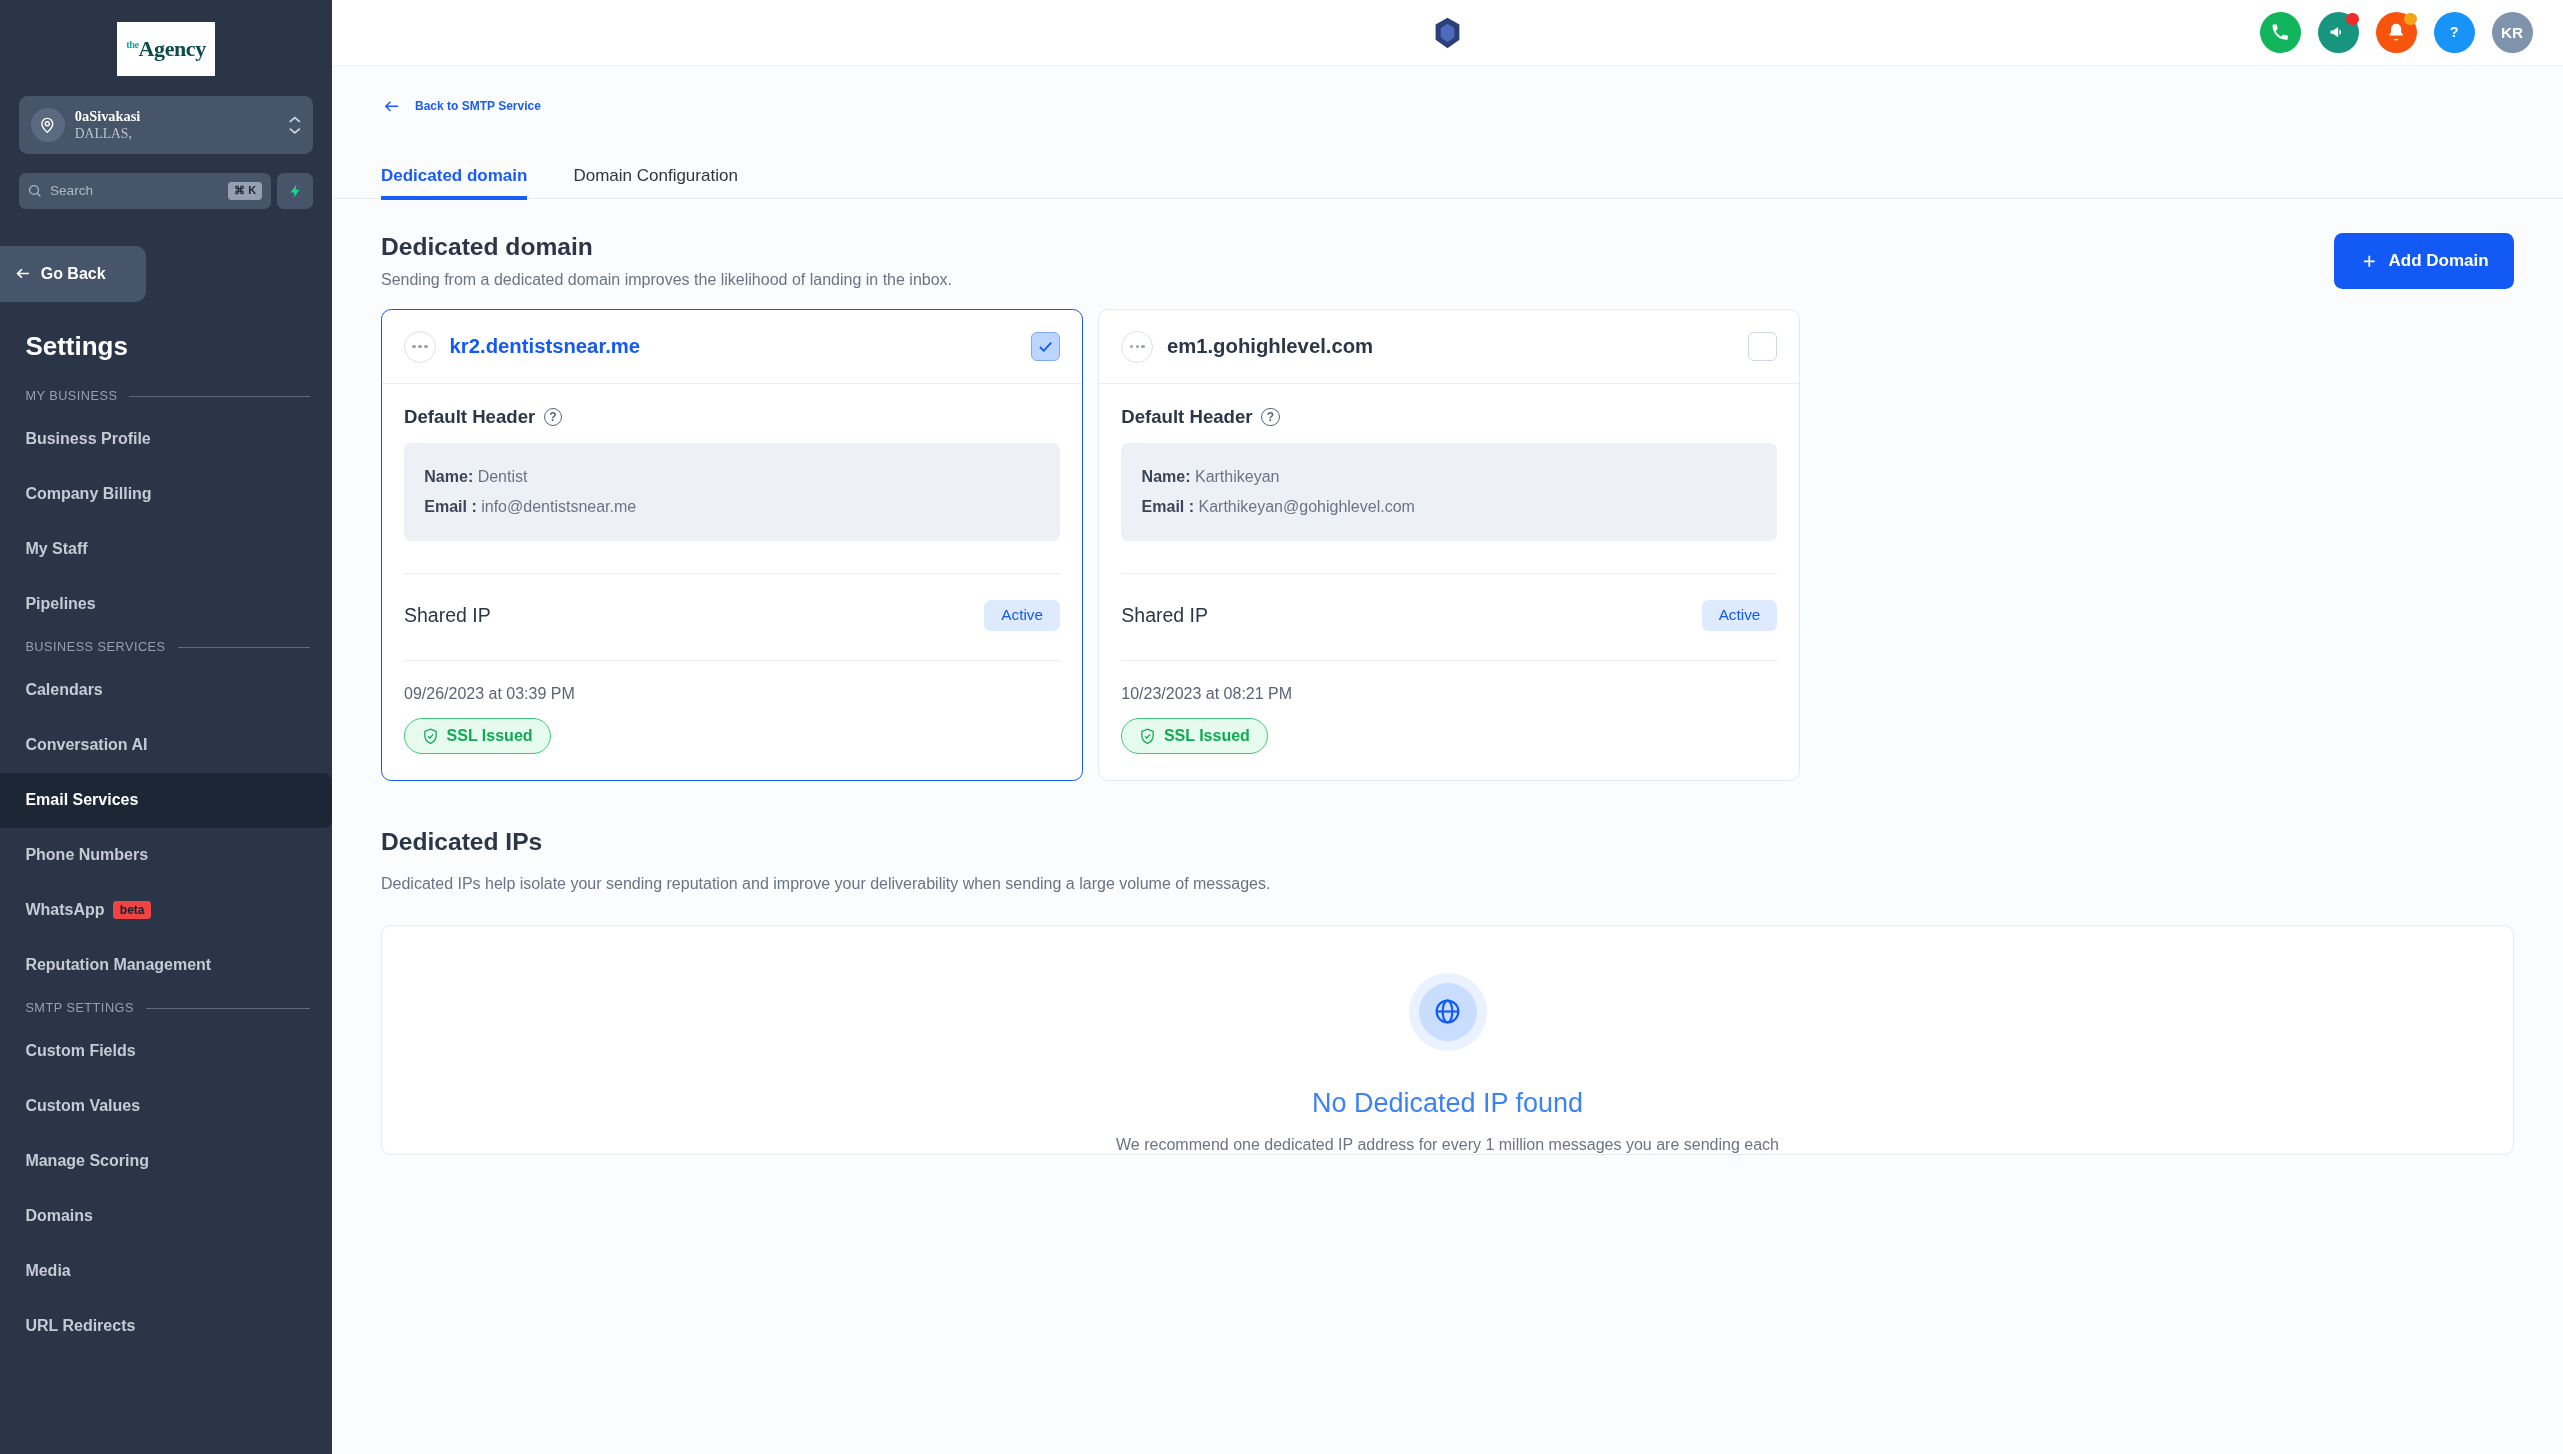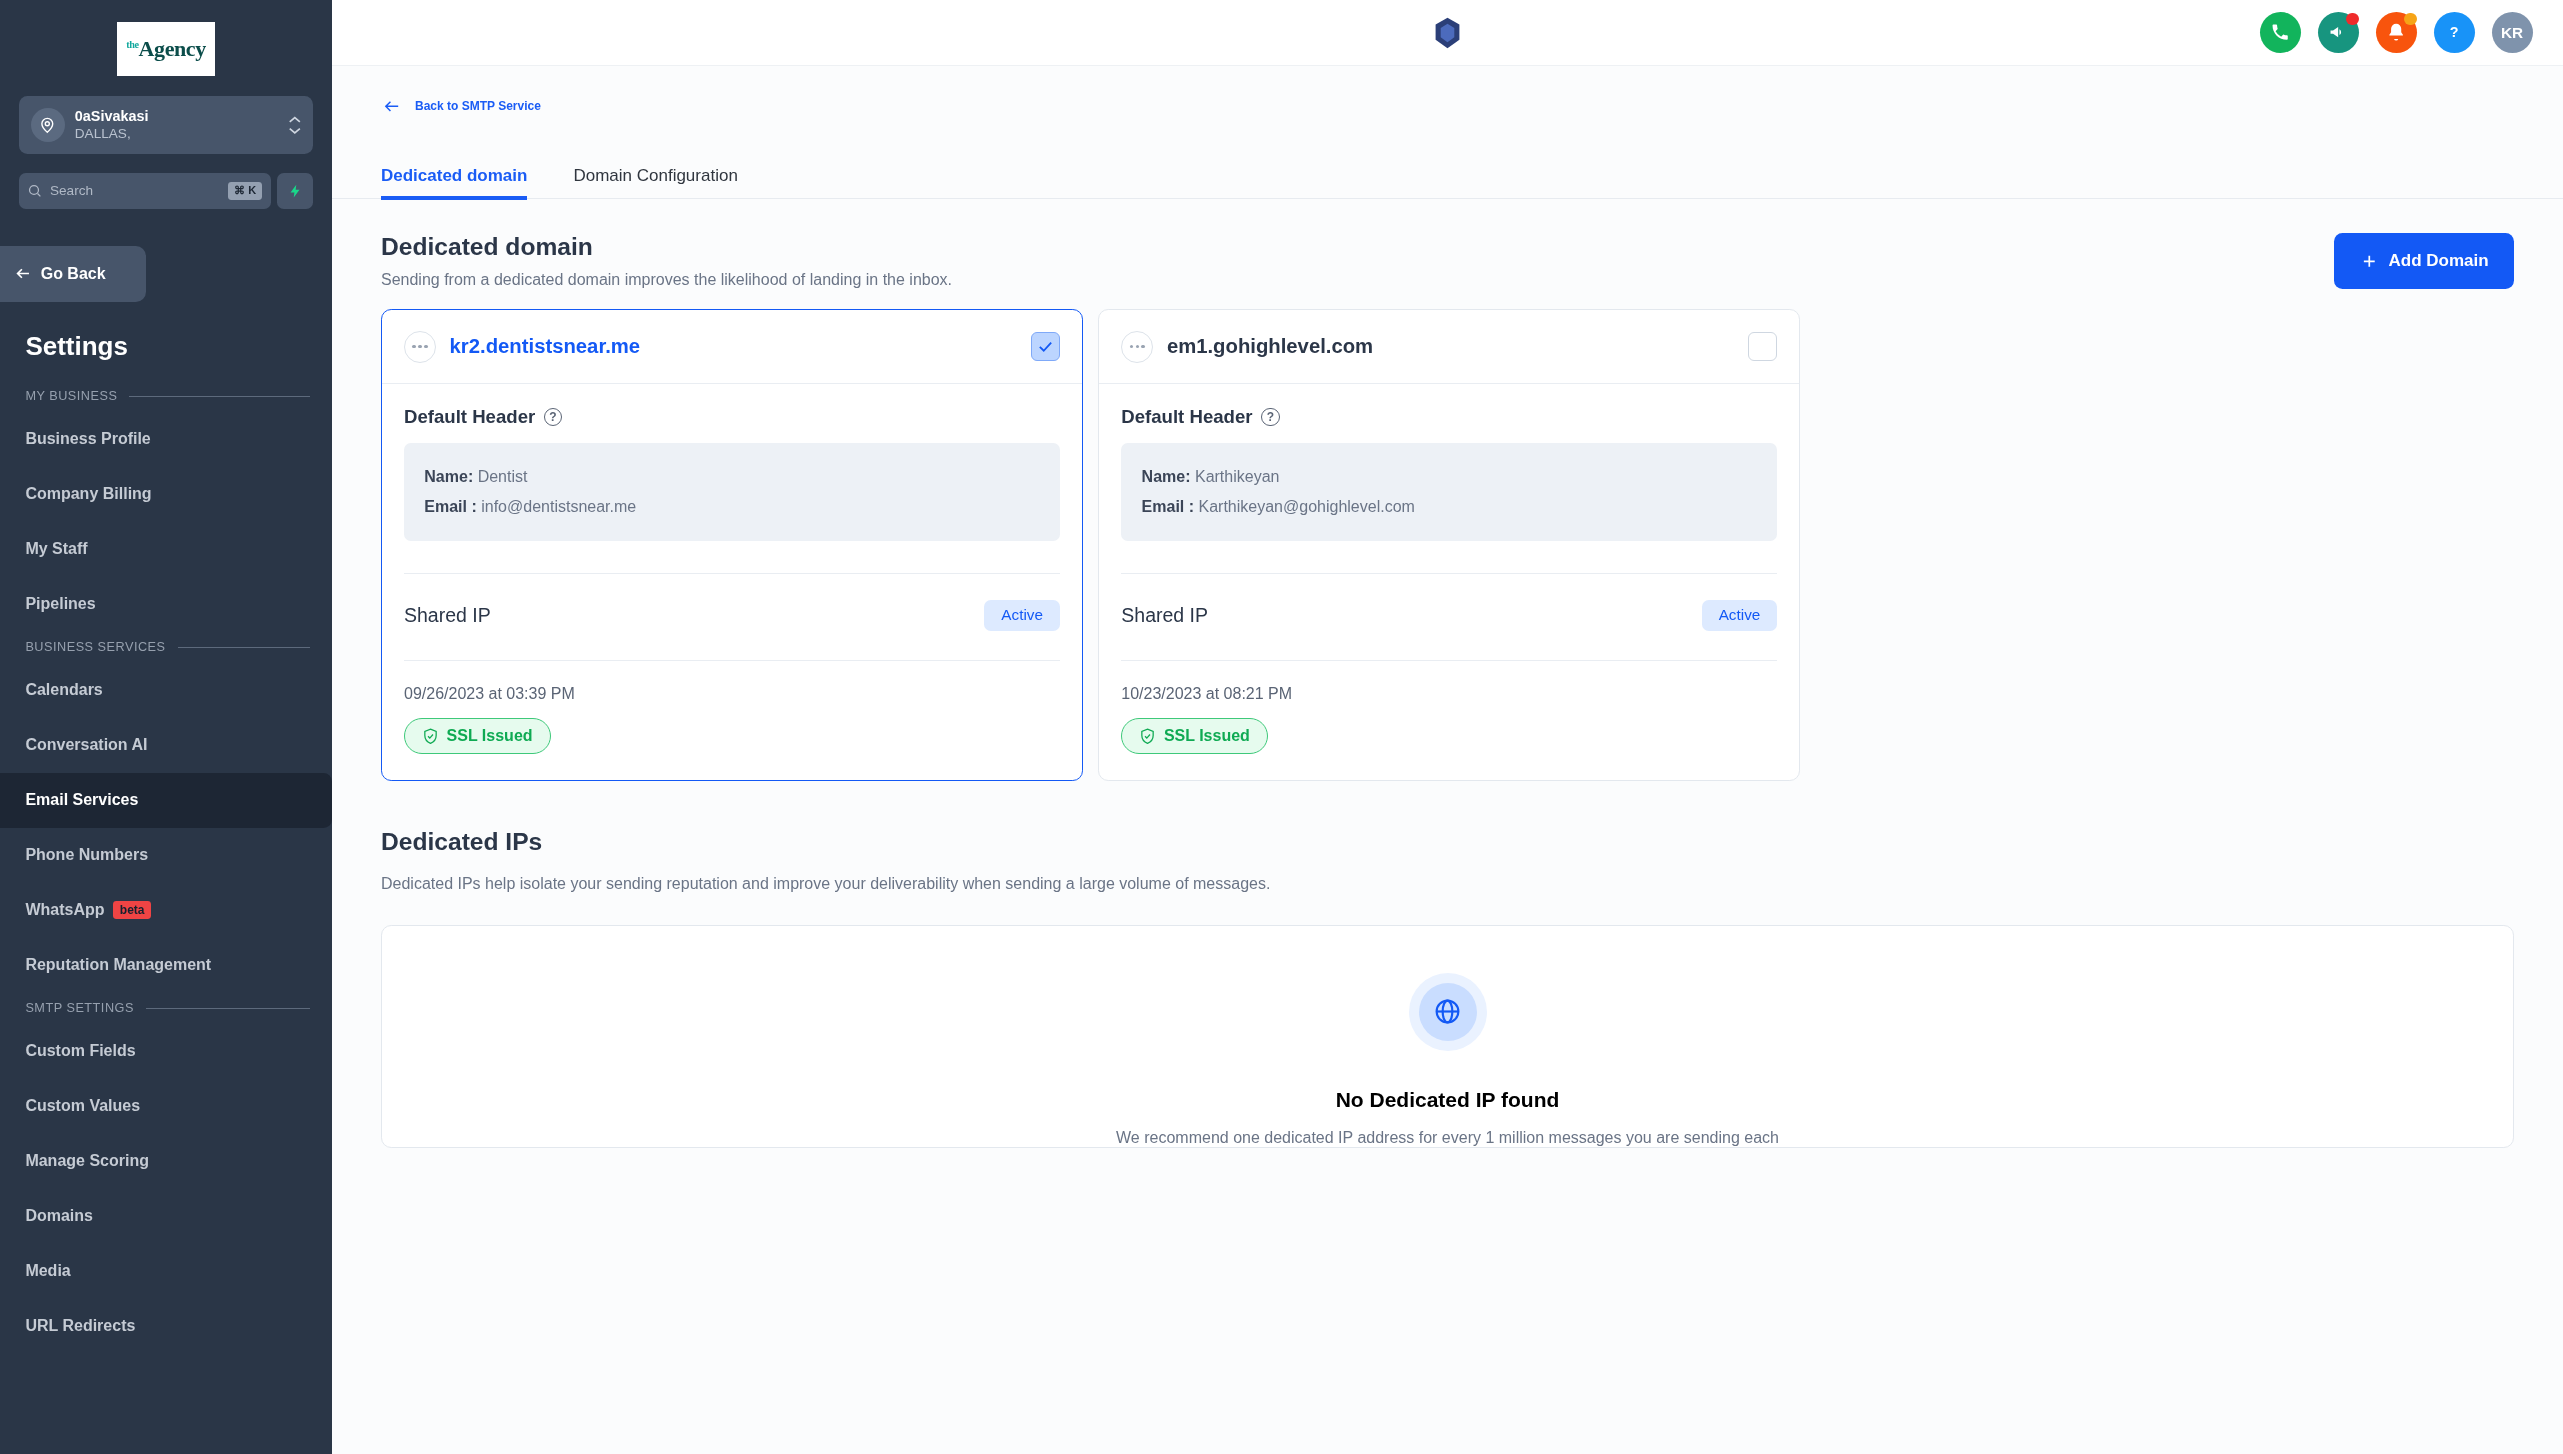--- a/index.html
+++ b/index.html
@@ -23,21 +23,21 @@
   .logo-box {
     width: 98px; height: 54px; background: #ffffff;
     display: flex; align-items: center; justify-content: center;
   }
   .logo-text { font-family: "Liberation Serif", serif; font-size: 22px; font-weight: 700; color: #0b4d4a; letter-spacing: -0.4px;}
   .logo-text .the { font-size: 10.2px; color: #12a89d; vertical-align: super; font-weight: 700;}
 
   .loc-card {
     margin: 5.1px 18.6px 0 18.6px;
     background: #47556a; border-radius: 8.5px;
-    height: 58px; display: flex; align-items: center; padding: 0 12px; gap: 10.2px;
+    height: 58px; display: flex; align-items: center; padding: 0 12px; gap: 10.2px; font-family: Liberation Serif, serif;
   }
   .loc-avatar {
     width: 34px; height: 34px; border-radius: 50%;
     background: #5b6a80; display:flex; align-items:center; justify-content:center;
     flex: 0 0 34px;
   }
   .loc-texts { flex: 1; min-width: 0; }
   .loc-name { color: #ffffff; font-size: 14.4px; font-weight: 700; line-height: 17px; }
   .loc-sub  { color: #b9c2cf; font-size: 13.6px; line-height: 17px; }
   .loc-chev { color: #cfd6e0; display:flex; flex-direction:column; gap:3.4px; }
@@ -164,21 +164,21 @@
 
   .ips-sec { padding: 47px 49px 0 49px; }
   .ips-title { font-size: 24.6px; font-weight: 700; color: #2b3648; }
   .ips-desc { font-size: 16px; color: #6a7486; margin-top: 12px; line-height: 32px; max-width: 1204px; }
   .empty-card {
     margin: 25.4px 49px 0 49px; background: #fff; border: 0.8px solid #e3e8ee;
     border-radius: 10.2px; padding: 47px 0 0 0; display: flex; flex-direction: column; align-items: center;
   }
   .globe-outer { width: 78px; height: 78px; border-radius: 50%; background: #eaf2ff; display:flex; align-items:center; justify-content:center; }
   .globe-inner { width: 58px; height: 58px; border-radius: 50%; background: #c9ddff; display:flex; align-items:center; justify-content:center; }
-  .empty-title { font-size: 21px; font-weight: 700; color: #000000; margin-top: 37px; }
+  .empty-title { font-size: 27px; font-weight: 400; color: #3b82f6; margin-top: 37px; }
   .empty-sub { font-size: 16px; color: #6a7486; margin-top: 17px; }
 </style>
 </head>
 <body>
 
 <div class="app">
 
   <aside class="sidebar">
     <div class="logo-wrap">
       <div class="logo-box">

